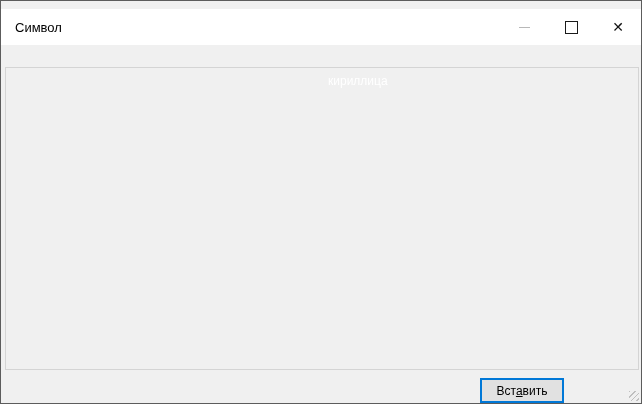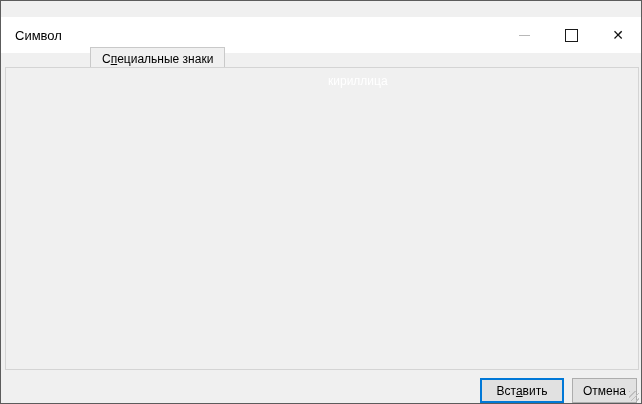--- a/index.html
+++ b/index.html
@@ -1,18 +1,18 @@
 <!DOCTYPE html>
 <html><head>
 <meta charset="utf-8">
 <style>
   html,body{margin:0;padding:0;}
   body{width:642px;height:404px;position:relative;font-family:"Liberation Sans",sans-serif;background:#fff;overflow:hidden;}
   .dialog{position:absolute;left:0;top:0;width:640px;height:402px;border:1px solid #5c5c5c;background:#f0f0f0;}
-  .titlebar{position:absolute;left:0;top:16px;width:100%;height:36px;background:#ffffff;}
+  .titlebar{position:absolute;left:0;top:8px;width:100%;height:36px;background:#ffffff;}
   .wtitle{position:absolute;left:14px;top:11px;font-size:13px;color:#000;}
   .winbtn{position:absolute;top:0;width:40px;height:36px;display:flex;align-items:center;justify-content:center;cursor:default;}
   .min-bar{width:11px;height:1px;background:#b8b8b8;}
   .max-box{width:11px;height:11px;border:1px solid #1a1a1a;background:transparent;}
   .close-x{font-size:14px;color:#111;line-height:1;}
   .tab{position:absolute;display:flex;align-items:center;padding:0 11px;font-size:12px;color:#000;}
   .tab.active{left:5px;top:44px;height:23px;background:#fff;border:1px solid #b5b5b5;border-bottom:none;z-index:3;}
   .tab.inactive{left:89px;top:46px;height:21px;background:#f0f0f0;border:1px solid #c9c9c9;border-bottom:none;}
   .pane{position:absolute;left:4px;top:66px;width:632px;height:301px;border:1px solid #d4d4d4;background:#f0f0f0;z-index:1;}
   .lbl{position:absolute;font-size:12px;color:#000;white-space:nowrap;}
@@ -54,23 +54,20 @@
       <span class="min-bar"></span>
     </div>
     <div class="winbtn" style="left:550px;">
       <span class="max-box"></span>
     </div>
     <div class="winbtn" style="left:597px;">
       <span class="close-x">✕</span>
     </div>
   </div>
 
-  <div class="tab inactive">
-    <span><span>С</span><span class="ac">п</span><span>ециальные знаки</span></span>
-  </div>
 
   <div class="pane"></div>
 
   <div class="lbl" style="left:14px;top:73px;">
     <span></span><span class="ac">Ш</span><span>рифт:</span>
   </div>
   <div class="combo" style="left:57px;top:69px;width:205px;">
     <span class="cv">(обычный текст)</span>
     <span class="arrow">
         <span class="chev-dn"></span>
@@ -224,18 +221,15 @@
     <span><span>Ав</span><span class="ac">т</span><span>озамена...</span></span>
   </div>
   <div class="btn" style="left:104px;top:341px;width:132px;height:24px;">
     <span><span>Со</span><span class="ac">ч</span><span>етание клавиш...</span></span>
   </div>
   <div class="lbl" style="left:246px;top:347px;">Сочетание клавиш: 0400, Alt+X</div>
 
   <div class="btn default" style="left:479px;top:377px;width:84px;height:25px;">
     <span><span>Вст</span><span class="ac">а</span><span>вить</span></span>
   </div>
-  <div class="btn" style="left:571px;top:377px;width:65px;height:25px;">
-    <span>Отмена</span>
-  </div>
 
   <div class="grip"></div>
 </div>
 
 </body></html>

